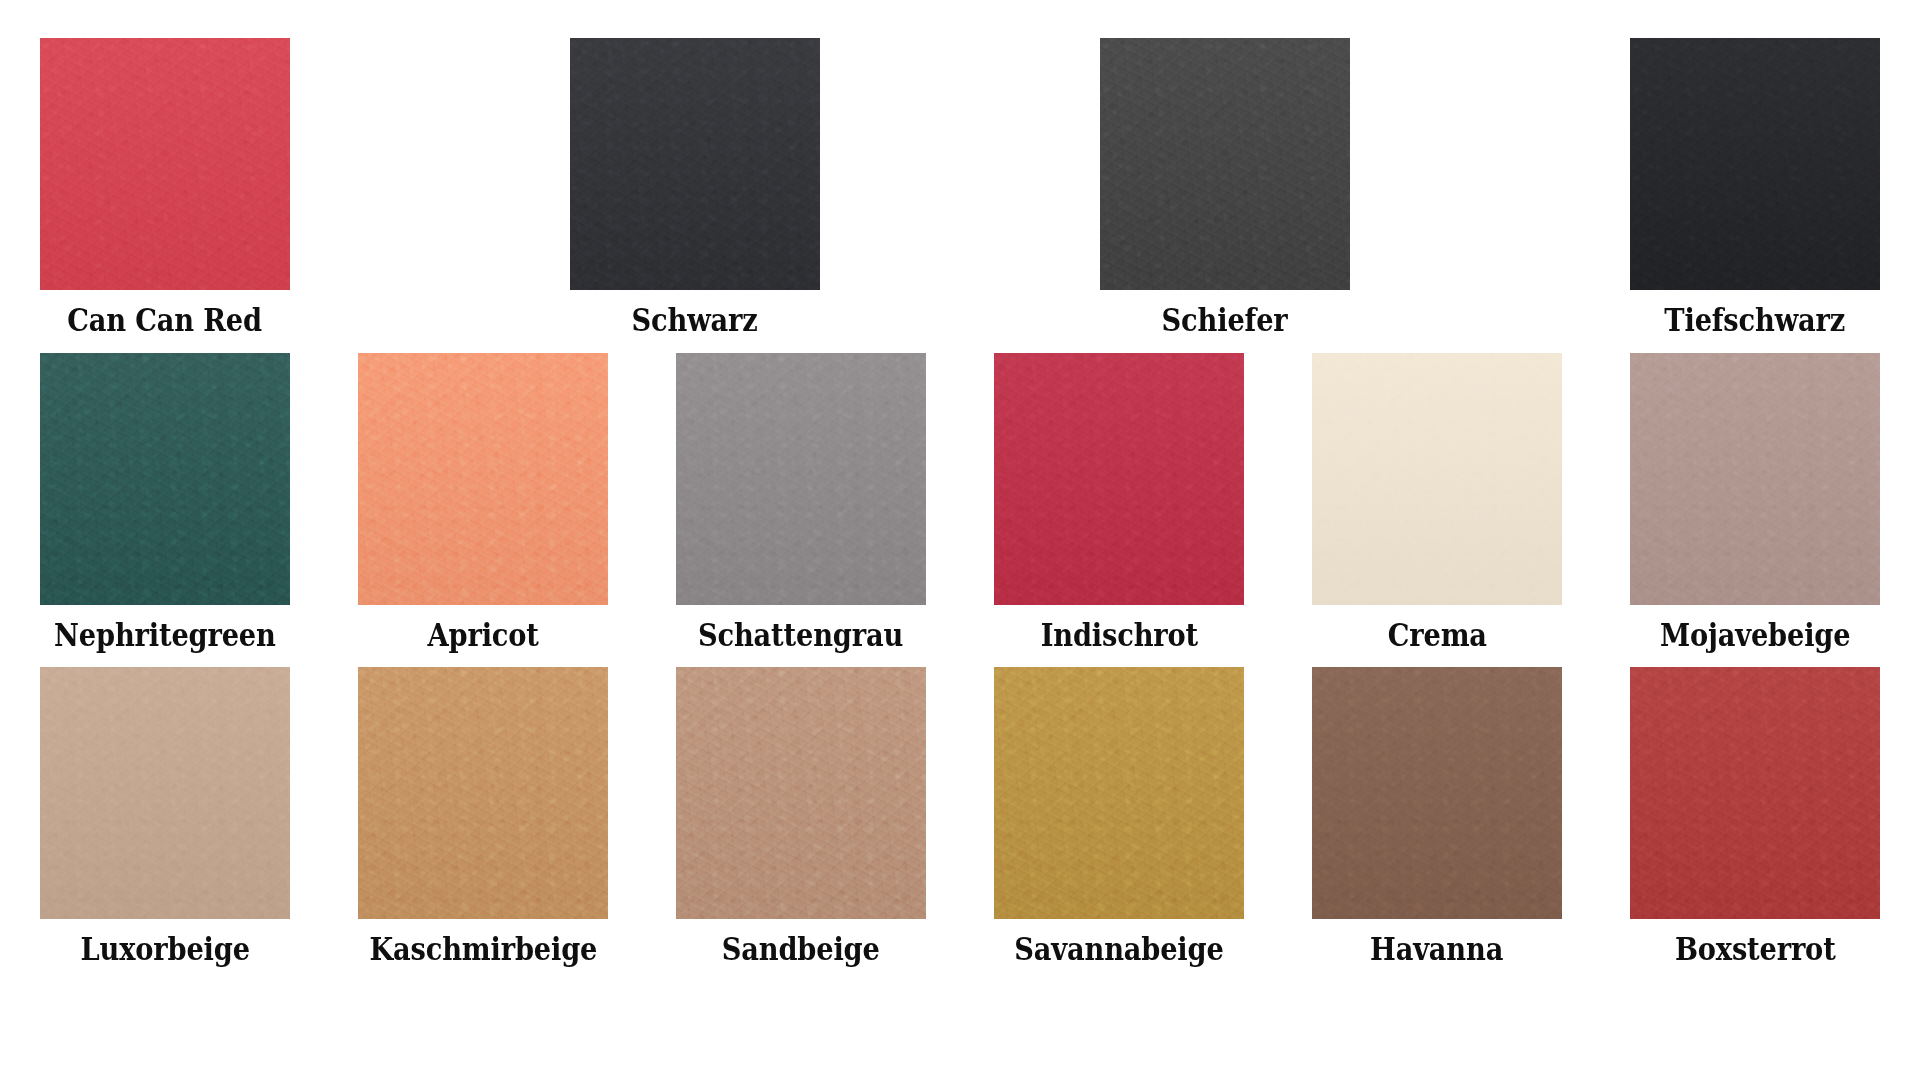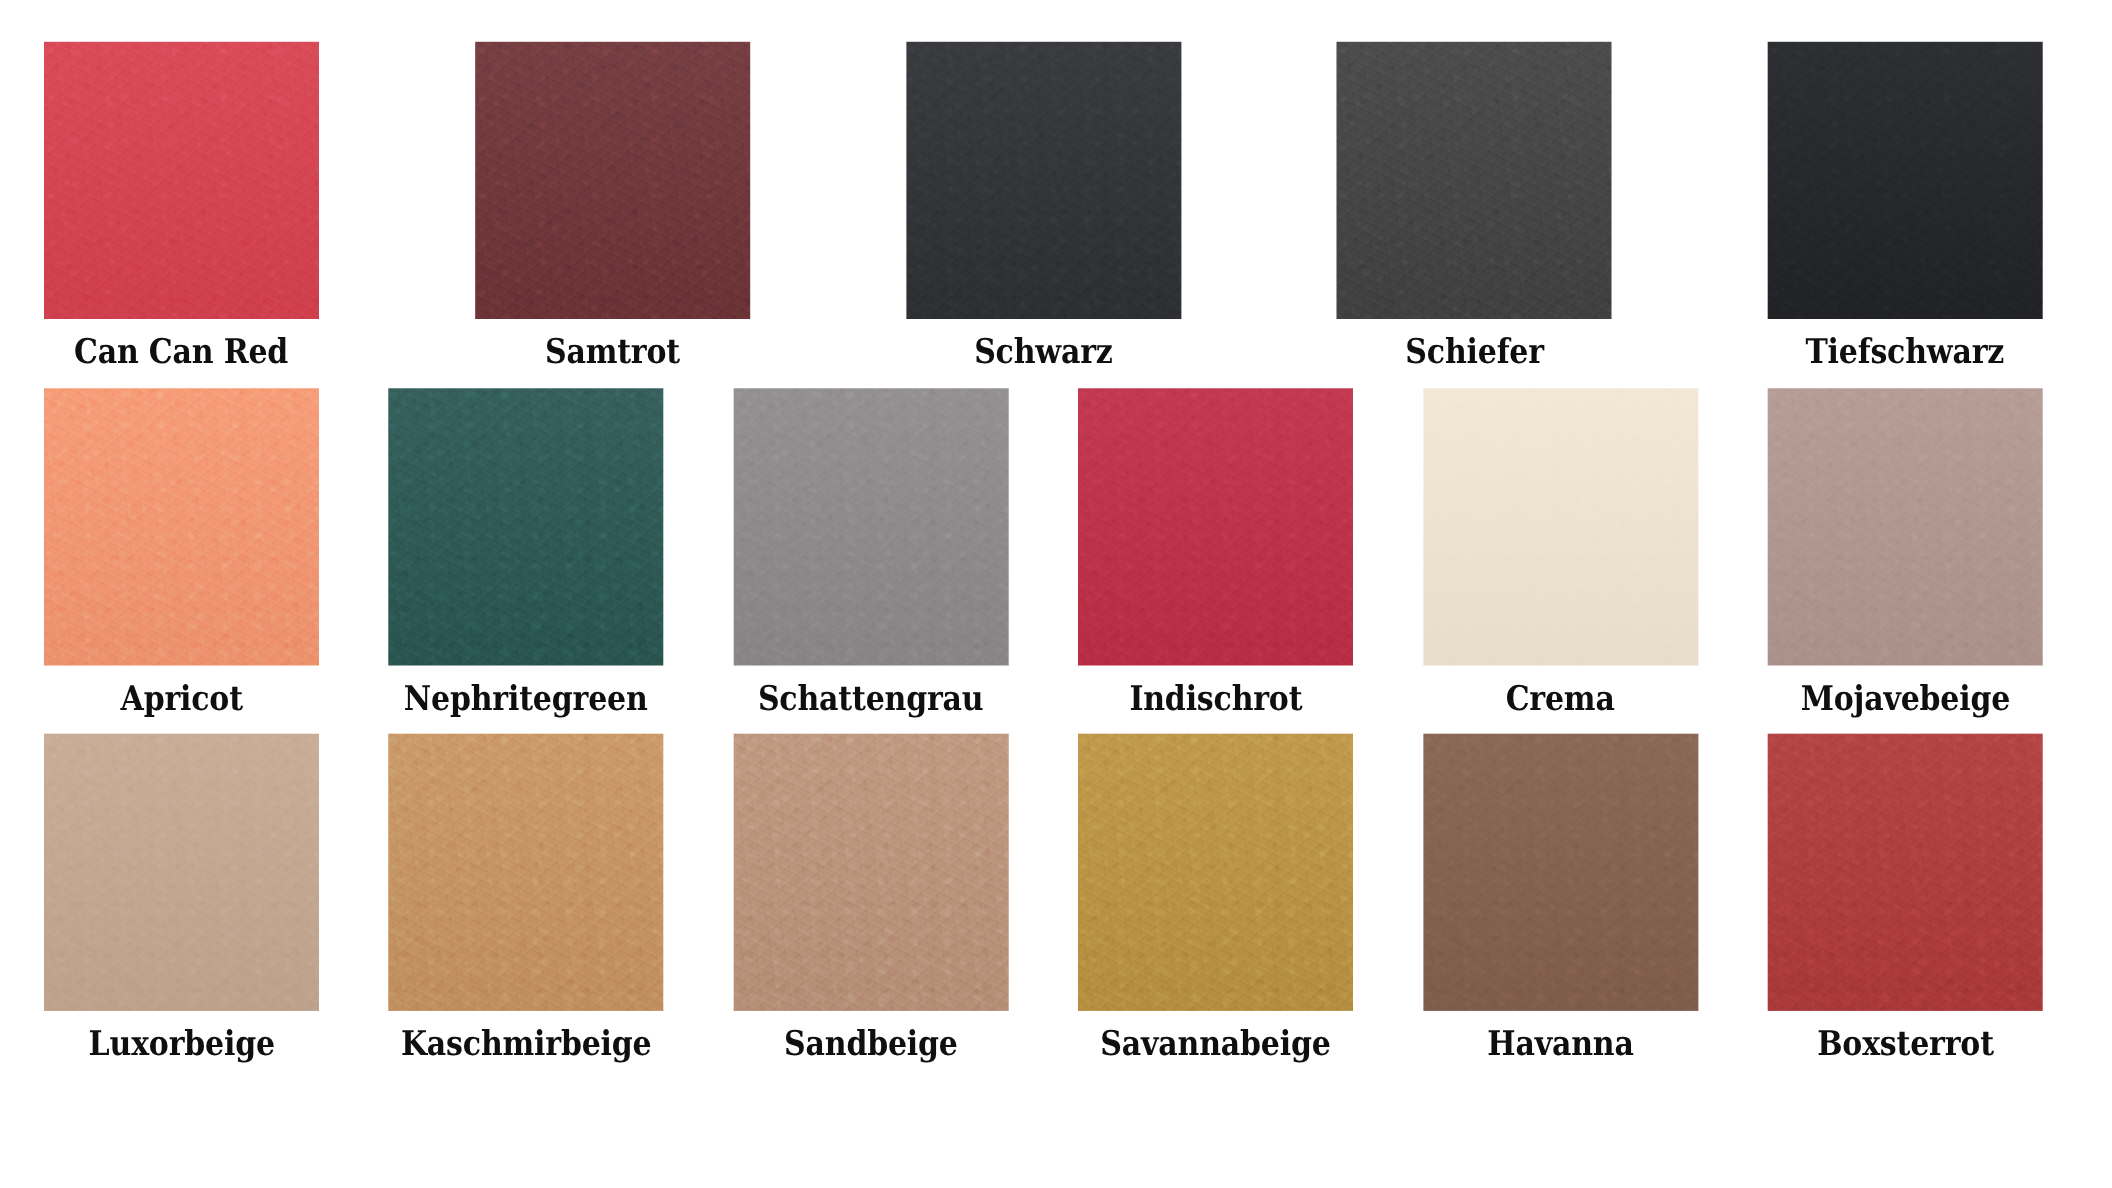--- a/index.html
+++ b/index.html
@@ -11,21 +11,21 @@
     overflow: hidden;
   }
   body {
     font-family: "DejaVu Serif", "Liberation Serif", serif;
   }
 
   #swatch-board {
     width: 1920px;
     height: 843px;
     box-sizing: border-box;
-    padding: 38px 63px 0 40px;
+    padding: 38px 40px 0 40px;
     display: flex;
     flex-direction: column;
     justify-content: flex-start;
     background: #ffffff;
   }
 
   .swatch-row {
     display: flex;
     flex-direction: row;
     justify-content: space-between;
@@ -120,28 +120,20 @@
     <div class="swatch-row">
       <div class="swatch-cell">
         <div class="swatch-chip coarse" style="background-color: rgb(216, 65, 79);">
           <div class="grain"></div>
           <div class="grain2"></div>
           <div class="vignette"></div>
         </div>
         <div class="swatch-label" style="color: rgb(16, 15, 15);">Can Can Red</div>
       </div>
       <div class="swatch-cell">
-        <div class="swatch-chip coarse" style="background-color: rgb(110, 52, 56);">
-          <div class="grain"></div>
-          <div class="grain2"></div>
-          <div class="vignette"></div>
-        </div>
-        <div class="swatch-label" style="color: rgb(16, 15, 15);">Samtrot</div>
-      </div>
-      <div class="swatch-cell">
         <div class="swatch-chip" style="background-color: rgb(46, 48, 52);">
           <div class="grain"></div>
           <div class="grain2"></div>
           <div class="vignette"></div>
         </div>
         <div class="swatch-label" style="color: rgb(16, 15, 15);">Schwarz</div>
       </div>
       <div class="swatch-cell">
         <div class="swatch-chip coarse" style="background-color: rgb(67, 66, 67);">
           <div class="grain"></div>
@@ -154,34 +146,34 @@
         <div class="swatch-chip coarse" style="background-color: rgb(34, 35, 38);">
           <div class="grain"></div>
           <div class="grain2"></div>
           <div class="vignette"></div>
         </div>
         <div class="swatch-label" style="color: rgb(16, 15, 15);">Tiefschwarz</div>
       </div>
     </div>
     <div class="swatch-row">
       <div class="swatch-cell">
+        <div class="swatch-chip" style="background-color: rgb(42, 87, 83);">
+          <div class="grain"></div>
+          <div class="grain2"></div>
+          <div class="vignette"></div>
+        </div>
+        <div class="swatch-label" style="color: rgb(16, 15, 15);">Nephritegreen</div>
+      </div>
+      <div class="swatch-cell">
         <div class="swatch-chip" style="background-color: rgb(246, 151, 112);">
           <div class="grain"></div>
           <div class="grain2"></div>
           <div class="vignette"></div>
         </div>
         <div class="swatch-label" style="color: rgb(16, 15, 15);">Apricot</div>
-      </div>
-      <div class="swatch-cell">
-        <div class="swatch-chip" style="background-color: rgb(42, 87, 83);">
-          <div class="grain"></div>
-          <div class="grain2"></div>
-          <div class="vignette"></div>
-        </div>
-        <div class="swatch-label" style="color: rgb(16, 15, 15);">Nephritegreen</div>
       </div>
       <div class="swatch-cell">
         <div class="swatch-chip smooth" style="background-color: rgb(142, 138, 140);">
           <div class="grain"></div>
           <div class="grain2"></div>
           <div class="vignette"></div>
         </div>
         <div class="swatch-label" style="color: rgb(16, 15, 15);">Schattengrau</div>
       </div>
       <div class="swatch-cell">

